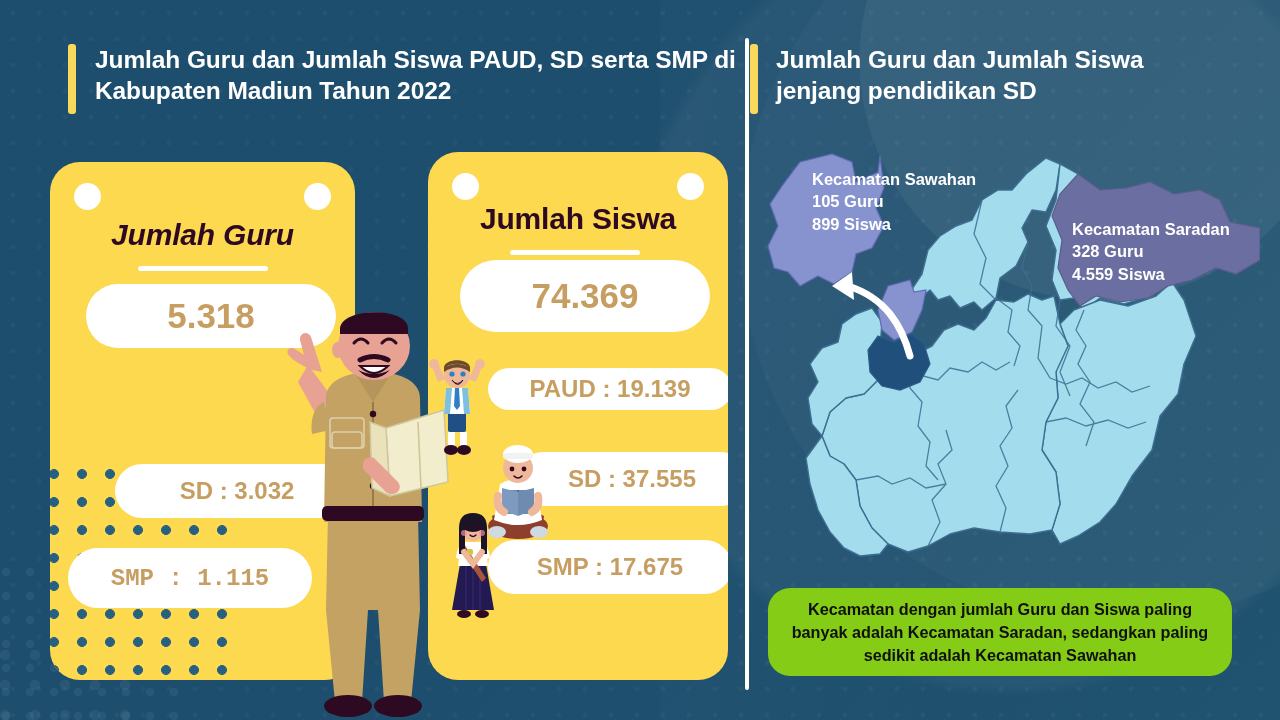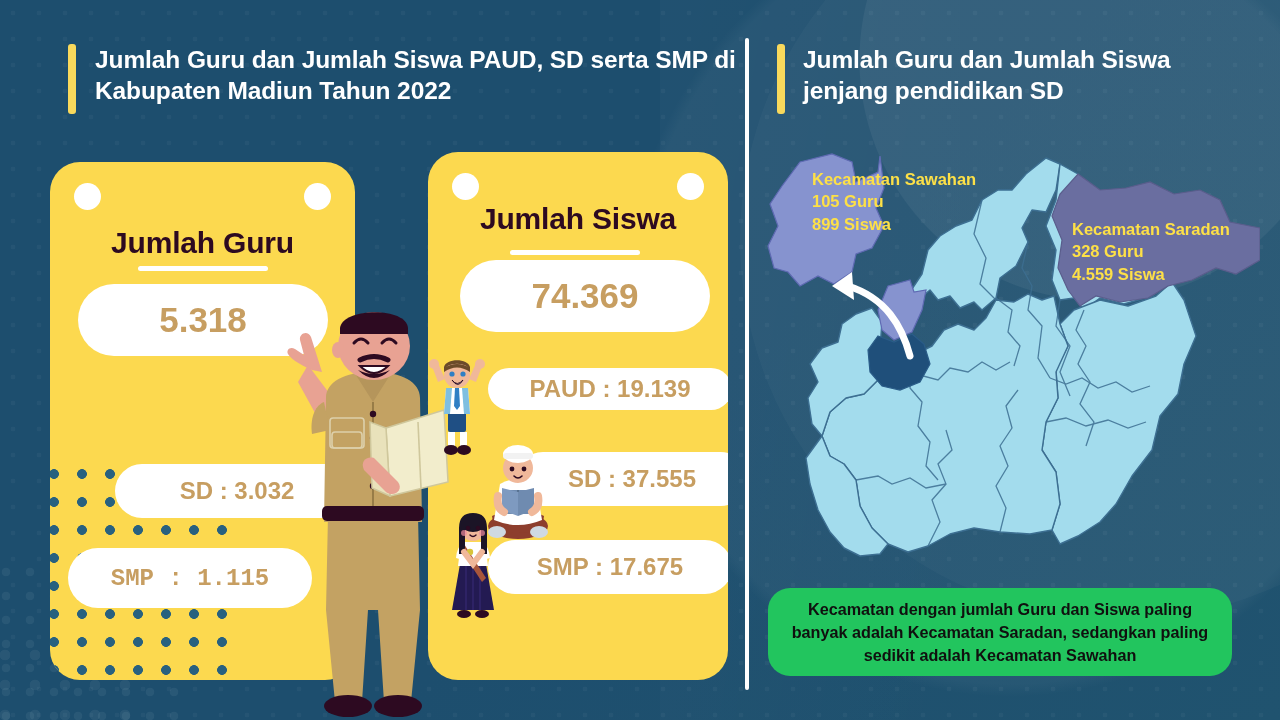--- a/index.html
+++ b/index.html
@@ -45,21 +45,21 @@
   
   .title-block{position:absolute;display:flex;align-items:flex-start;}
   .title-bar{width:8px;border-radius:3px;background:#f9d95c;flex:0 0 8px;}
   .title-text{
     color:#ffffff;font-weight:bold;line-height:1.28;
     letter-spacing:-.1px;
   }
   #title-left{left:48px;top:44px;width:680px;padding-left:20px;}
   #title-left .title-bar{height:70px;margin-right:19px;}
   #title-left .title-text{font-size:24.5px;}
-  #title-right{left:777px;top:44px;width:470px;justify-content:flex-end;}
+  #title-right{left:750px;top:44px;width:470px;justify-content:flex-end;}
   #title-right .title-bar{height:70px;margin-right:18px;}
   #title-right .title-text{font-size:24.5px;}
 
   
   #panel-divider{
     position:absolute;left:745px;top:38px;width:4px;height:652px;
     background:#ffffff;border-radius:2px;
   }
 
   
@@ -75,38 +75,38 @@
   }
   .card-hole{
     position:absolute;width:27px;height:27px;border-radius:50%;background:#ffffff;
   }
   .hole-l{left:24px;top:21px;}
   .hole-r{right:24px;top:21px;}
   .card-title{
     position:absolute;left:0;right:0;text-align:center;
     color:#2d0a21;font-weight:bold;font-size:30px;letter-spacing:-.2px;
   }
-  #card-guru .card-title{top:64px;}
+  #card-guru .card-title{top:56px;font-style:italic;}
   #card-siswa .card-title{top:50px;}
   .card-underline{
     position:absolute;height:5px;border-radius:3px;background:#ffffff;
   }
   #card-guru .card-underline{left:88px;width:130px;top:104px;}
   #card-siswa .card-underline{left:82px;width:130px;top:98px;}
 
   .pill{
     position:absolute;background:#ffffff;border-radius:40px;
     display:flex;align-items:center;justify-content:center;
     color:#c79e61;font-weight:bold;white-space:nowrap;
   }
   .pill-main{font-size:35px;}
   .pill-sub{font-size:24px;}
 
   
-  #guru-total{left:28px;top:112px;width:250px;height:72px;}
+  #guru-total{left:36px;top:112px;width:250px;height:64px;}
   #guru-paud{left:23px;top:217px;width:244px;height:54px;}
   #guru-sd{left:65px;top:283px;width:244px;height:54px;}
   #guru-smp{left:18px;top:349px;width:244px;height:60px;font-family:Liberation Mono, monospace;}
   
 
   
   #siswa-total{left:32px;top:108px;width:250px;height:72px;}
   #siswa-paud{left:60px;top:216px;width:244px;height:42px;}
   #siswa-sd{left:88px;top:300px;width:232px;height:54px;}
   #siswa-smp{left:60px;top:388px;width:244px;height:54px;}
@@ -114,30 +114,30 @@
   
   #teacher{position:absolute;left:268px;top:310px;width:212px;height:410px;}
   .student{position:absolute;}
   #student-paud{left:428px;top:358px;width:58px;height:98px;}
   #student-sd{left:484px;top:444px;width:68px;height:100px;}
   #student-smp{left:444px;top:512px;width:58px;height:108px;}
 
   
   #map-wrap{position:absolute;left:760px;top:150px;width:500px;height:420px;}
   .map-label{
-    position:absolute;color:#fde047;font-weight:bold;font-size:16.5px;line-height:1.35;
+    position:absolute;color:#ffffff;font-weight:bold;font-size:16.5px;line-height:1.35;
     white-space:nowrap;
   }
   #label-sawahan{left:52px;top:18px;}
   #label-saradan{left:312px;top:68px;}
 
   
   #map-note{
     position:absolute;left:768px;top:588px;width:464px;height:88px;
-    background:#22c55e;border-radius:22px;
+    background:#84cc16;border-radius:22px;
     display:flex;align-items:center;justify-content:center;
     padding:0 14px;box-sizing:border-box;
   }
   #map-note .note-text{
     color:#10100f;font-weight:bold;font-size:16.2px;line-height:1.42;text-align:center;
   }
 </style>
 </head>
 <body>
 

